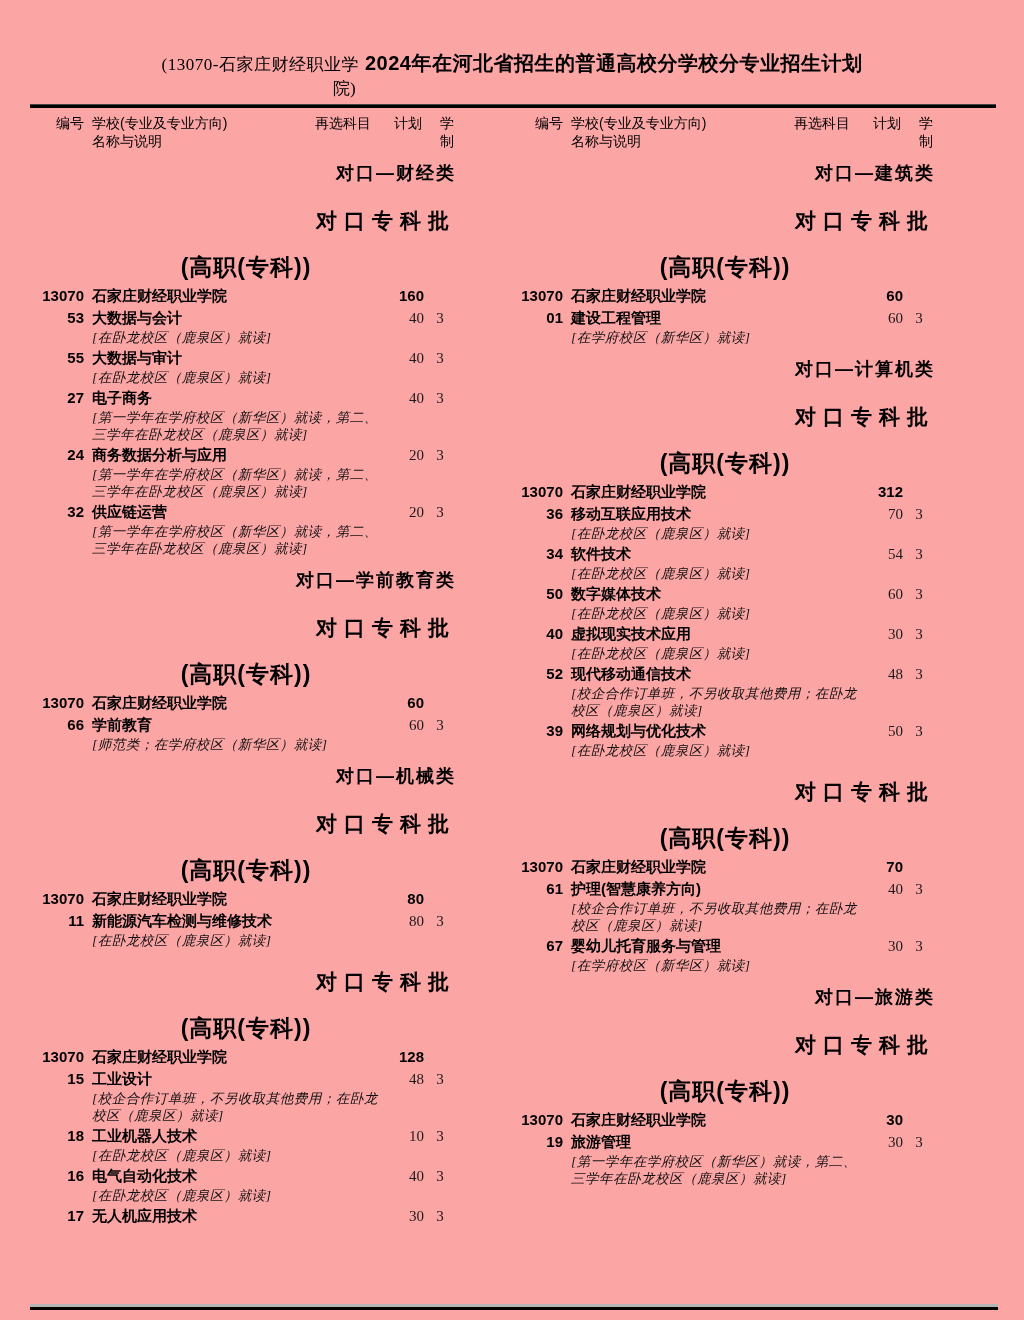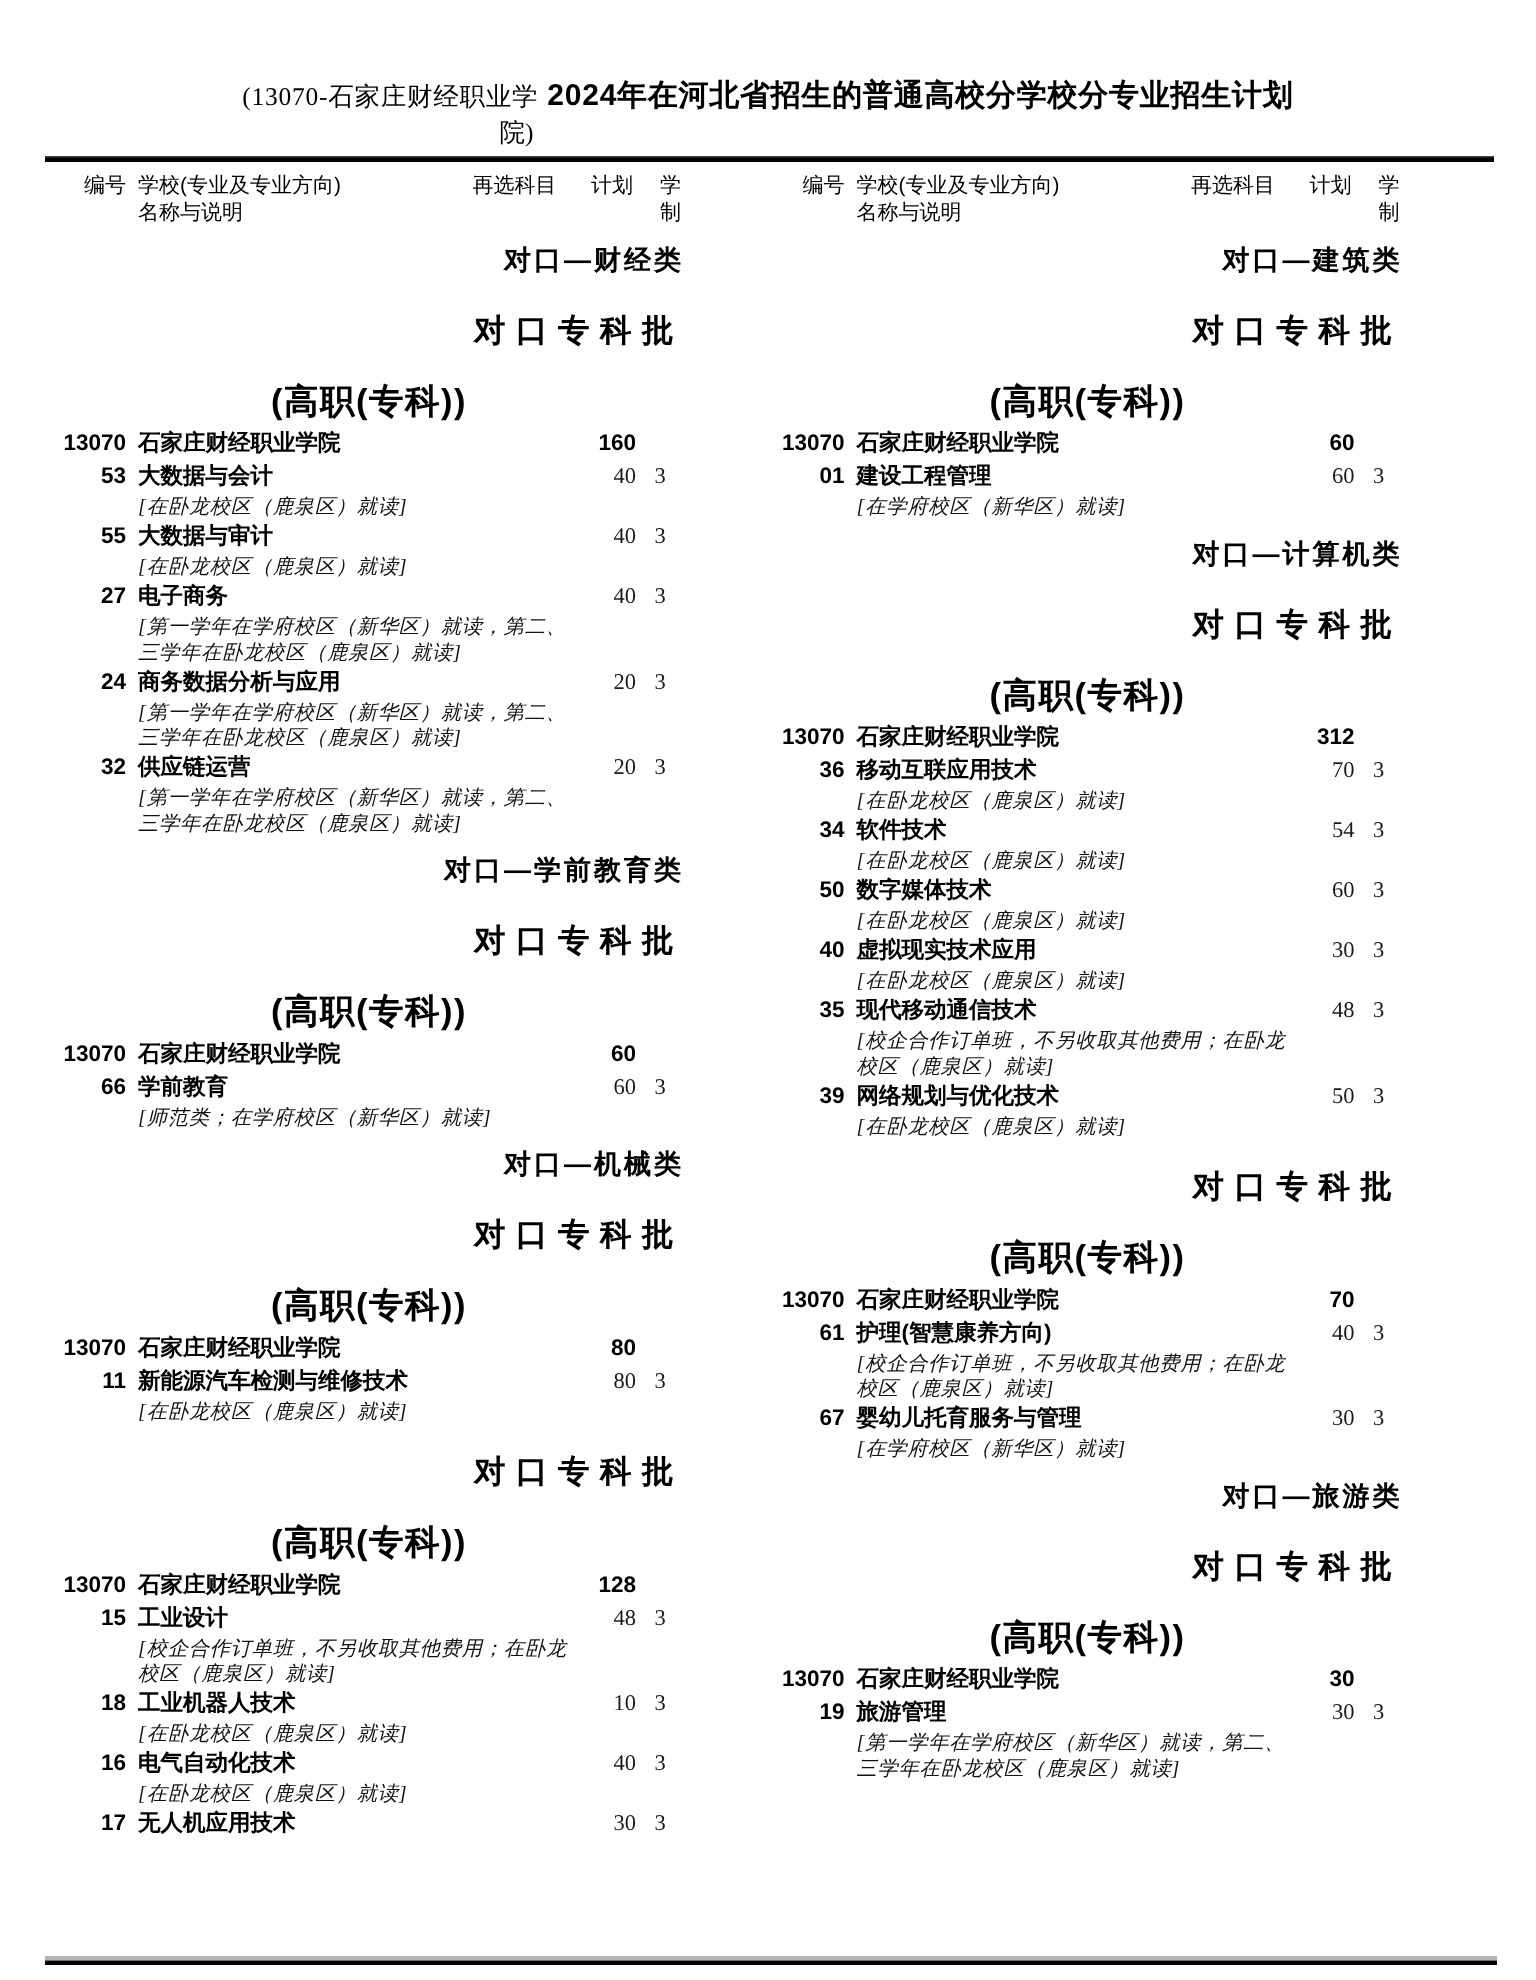--- a/index.html
+++ b/index.html
@@ -1,20 +1,20 @@
 <!DOCTYPE html>
 <html lang="zh"><head>
 <meta charset="utf-8">
 <style>
   html,body{margin:0;padding:0;background:#e8e8e8;}
   .page{
     position:relative;
     width:1024px;height:1320px;
     margin:0 auto;
-    background:#ffffff;
+    background:#fca5a5;
     color:#000;
     font-family:"Liberation Sans", sans-serif;
     overflow:hidden;
   }
   
   .doc-header{padding-top:50px;}
   .title-line1{
     display:flex;justify-content:center;align-items:baseline;
     white-space:nowrap;
   }
@@ -376,21 +376,21 @@
       <span class="c-code m-code">40</span>
       <span class="c-name m-name">虚拟现实技术应用</span>
       <span class="c-subj"></span>
       <span class="c-plan m-plan">30</span>
       <span class="c-years m-years">3</span>
     </div>
     <div class="note">[在卧龙校区（鹿泉区）就读]</div>
   </div>
             <div class="major">
     <div class="row major-line">
-      <span class="c-code m-code">35</span>
+      <span class="c-code m-code">52</span>
       <span class="c-name m-name">现代移动通信技术</span>
       <span class="c-subj"></span>
       <span class="c-plan m-plan">48</span>
       <span class="c-years m-years">3</span>
     </div>
     <div class="note">[校企合作订单班，不另收取其他费用；在卧龙校区（鹿泉区）就读]</div>
   </div>
             <div class="major">
     <div class="row major-line">
       <span class="c-code m-code">39</span>

